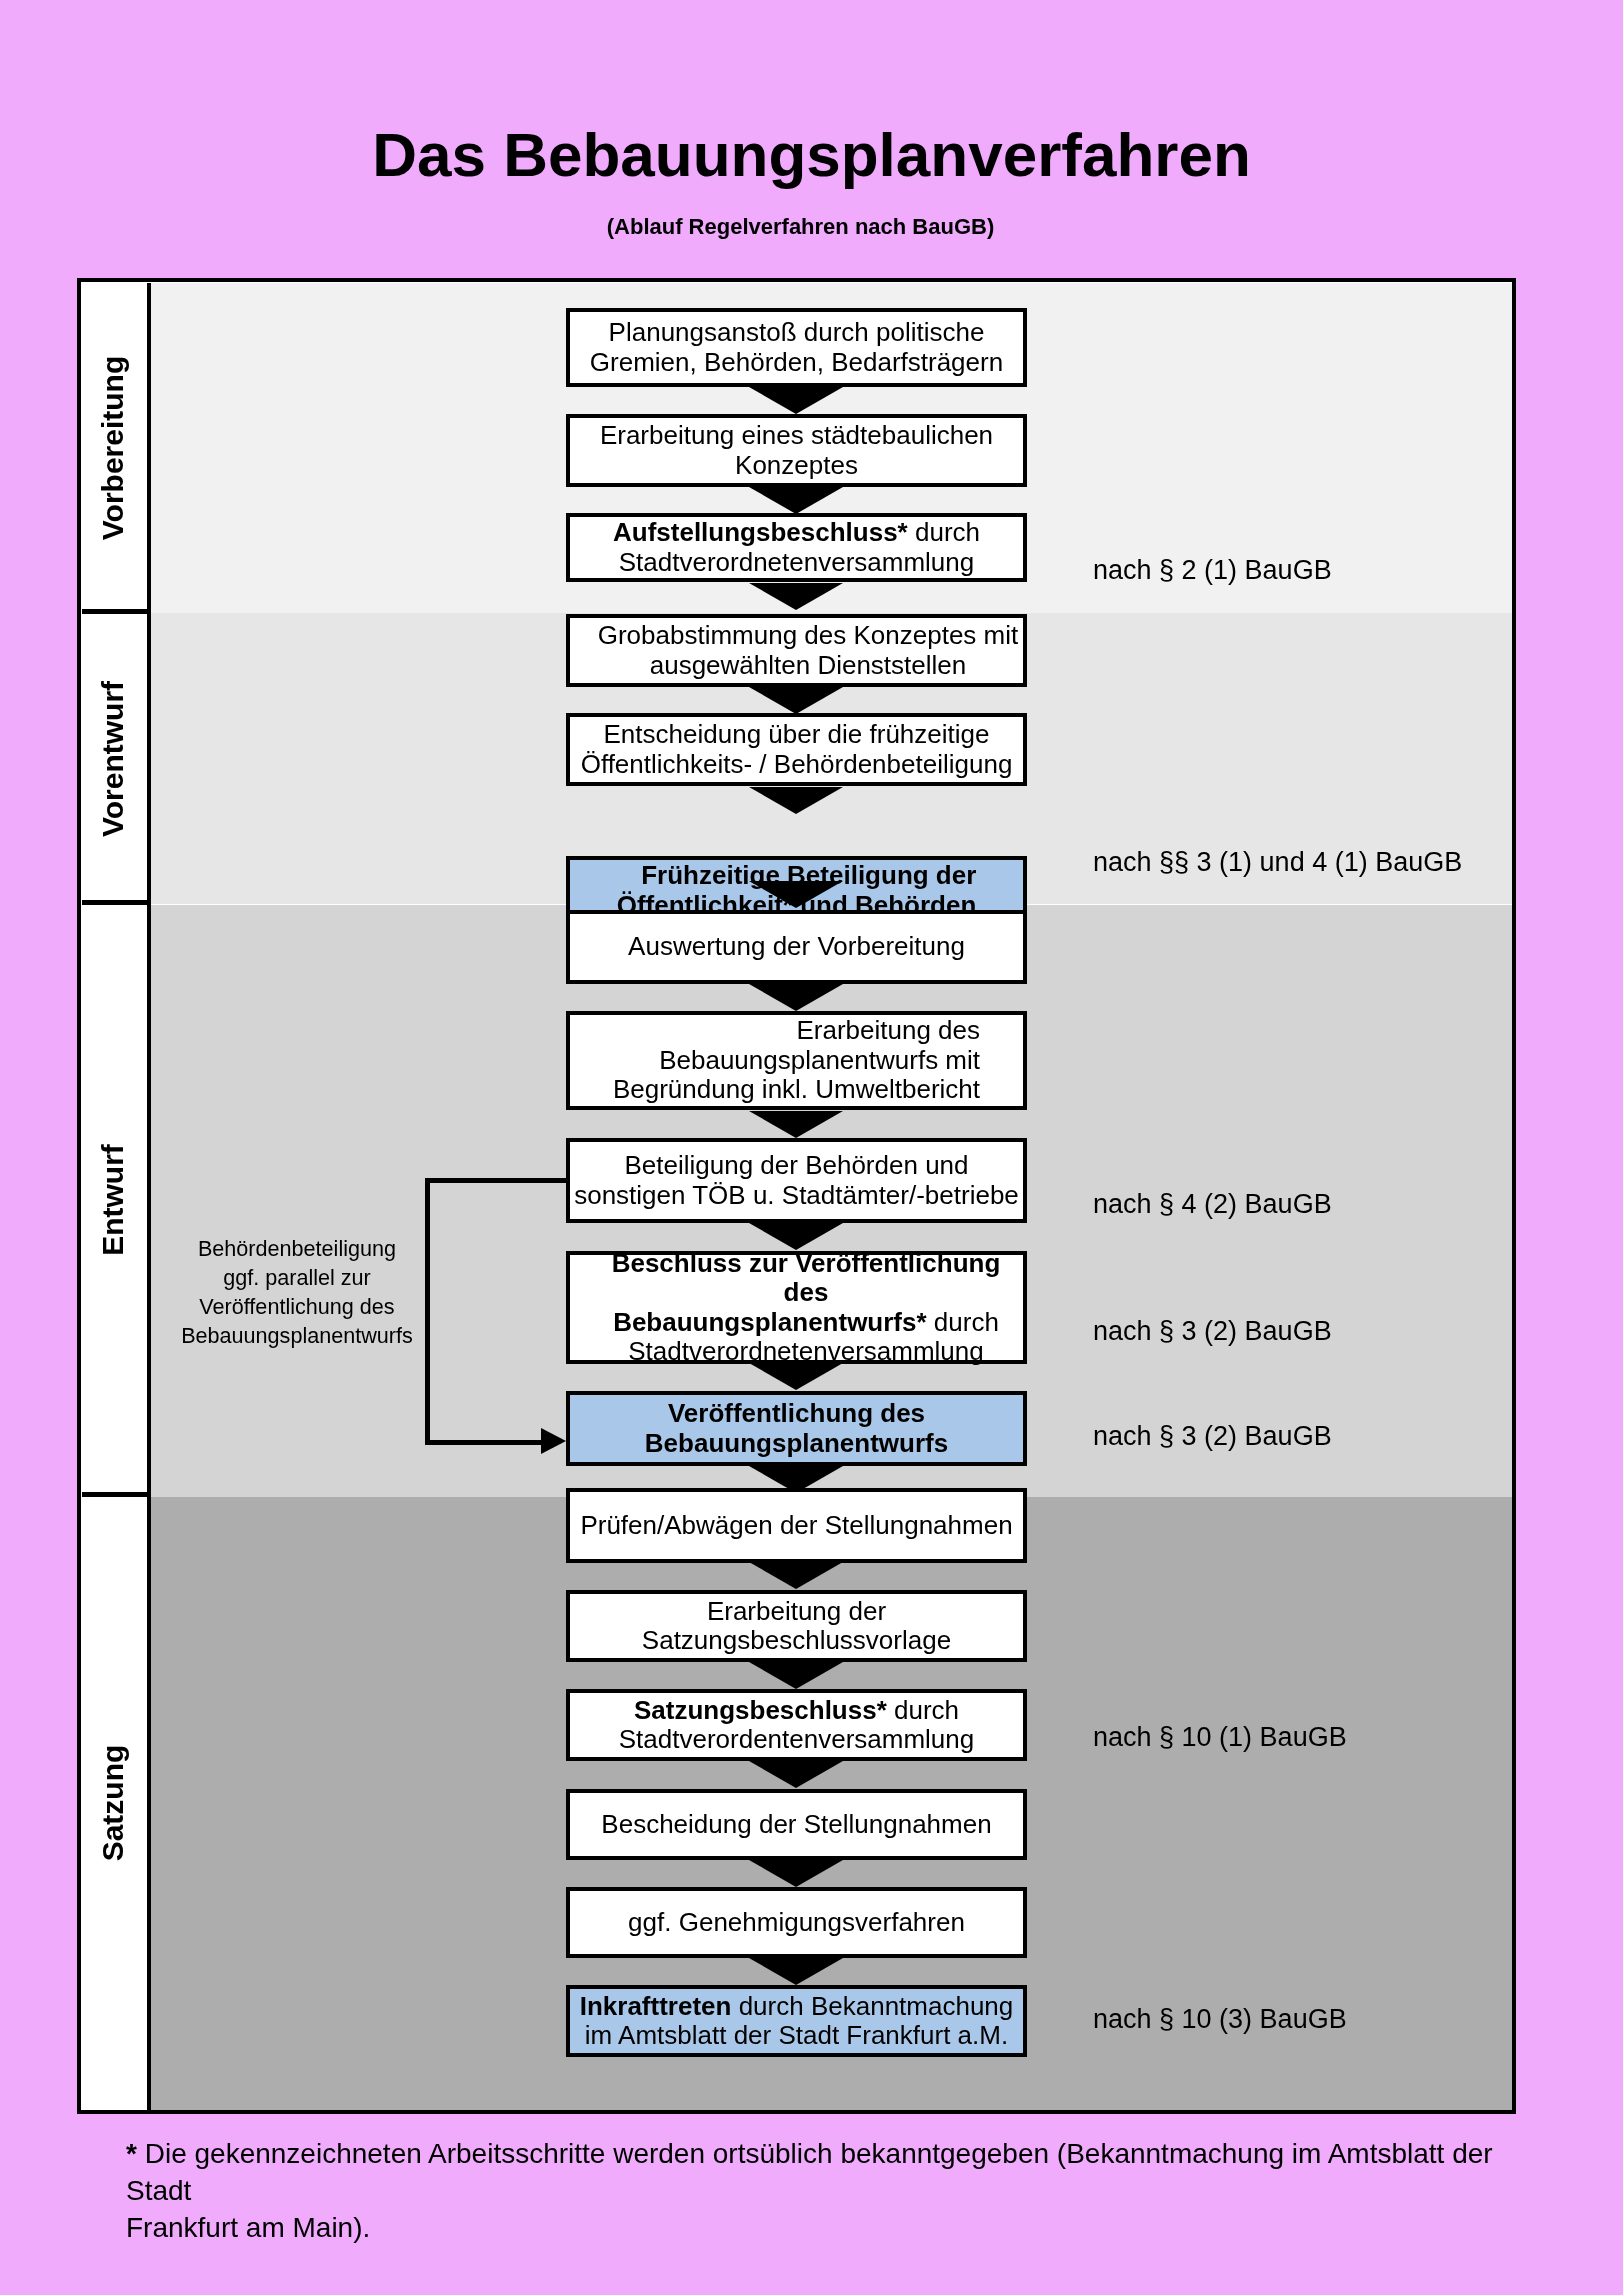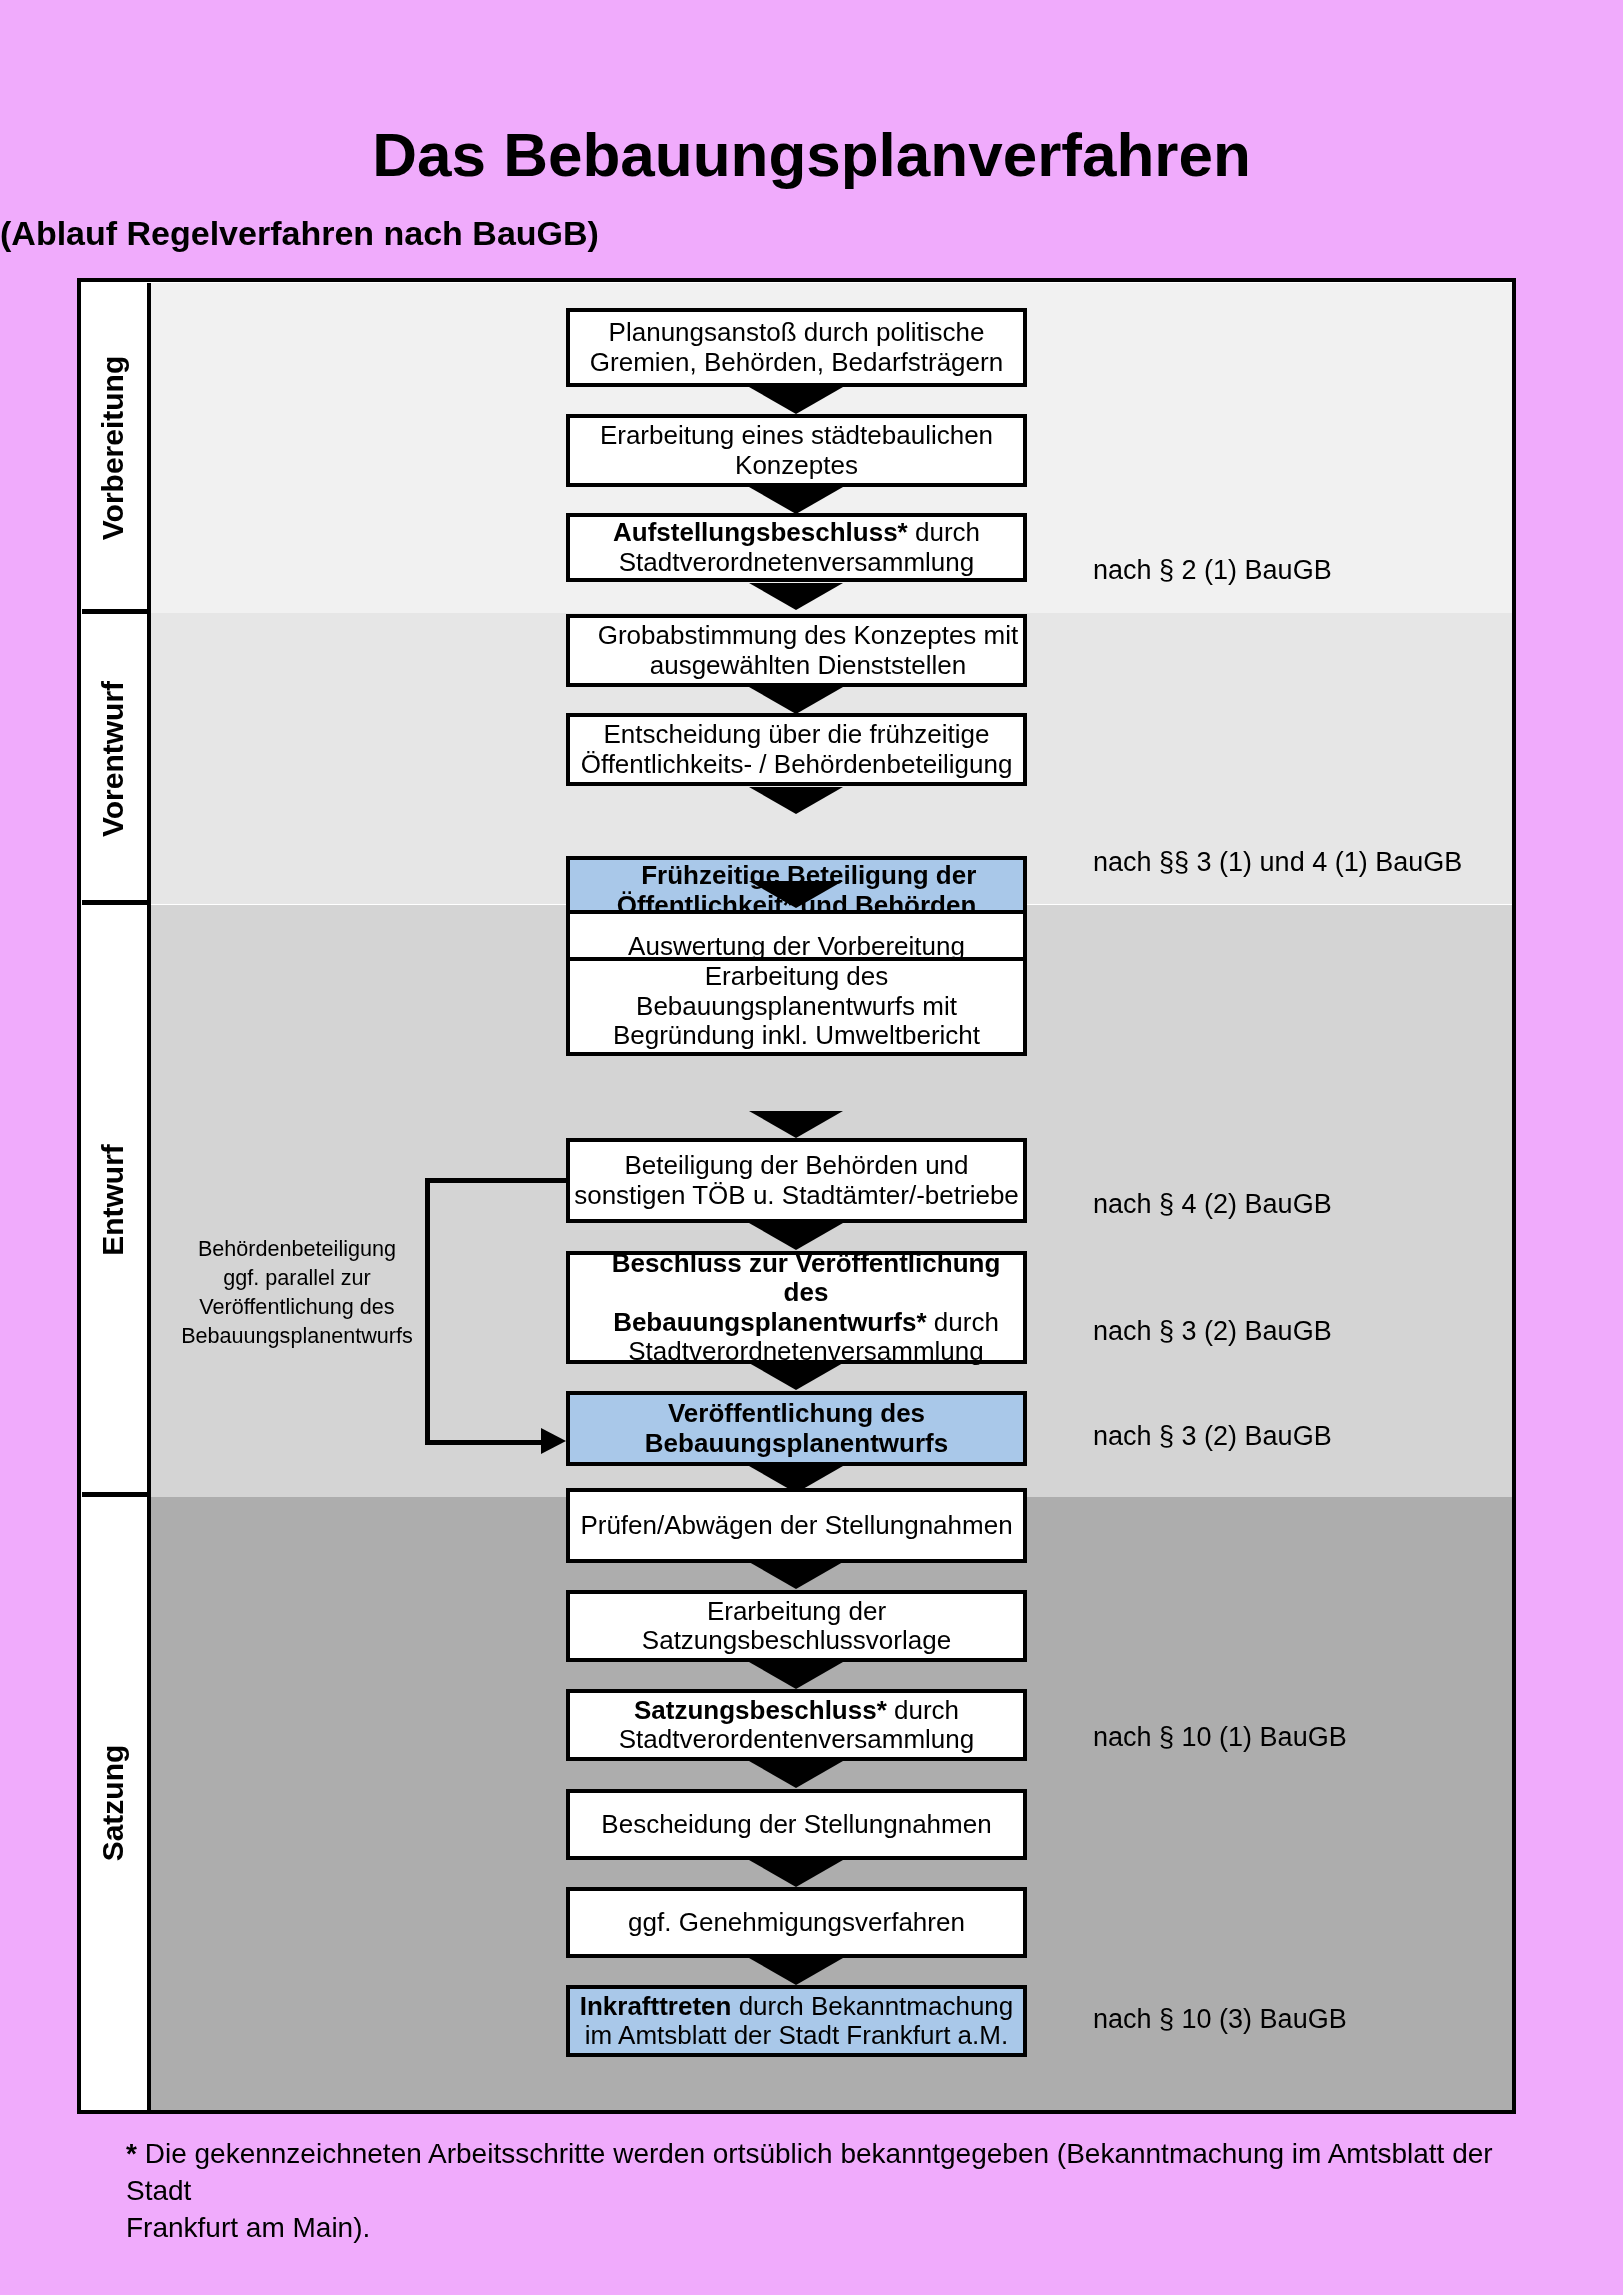--- a/index.html
+++ b/index.html
@@ -10,21 +10,21 @@
     font-family:"Liberation Sans","DejaVu Sans",sans-serif;
     color:#000;
     overflow:hidden;
   }
   .title{
     position:absolute;left:0;top:119px;width:1623px;
     text-align:center;font-size:62px;font-weight:bold;letter-spacing:0px;
   }
   .subtitle{
     position:absolute;left:0;top:214px;width:1601px;
-    text-align:left;font-size:34px;font-weight:bold;
+    text-align:center;font-size:22px;font-weight:bold;
   }
   .frame{
     position:absolute;left:77px;top:278px;width:1439px;height:1836px;
     border:4.6px solid #000;box-sizing:border-box;background:#fff;
   }
   .band{position:absolute;left:151px;width:1361px;}
   .label-col{
     position:absolute;left:82px;top:283px;width:69px;height:1827px;
     background:#fff;border-right:4.6px solid #000;box-sizing:border-box;
   }
@@ -107,21 +107,21 @@
 ausgewählten Dienststellen</span></div></div>
       <div class="arrow-down" style="top: 687px;"></div>
       <div class="step" style="top: 713px; height: 73px;"><div><span>Entscheidung über die frühzeitige
 Öffentlichkeits- / Behördenbeteiligung</span></div></div>
       <div class="arrow-down" style="top: 787px;"></div>
       <div class="step hl" style="top: 856px; height: 69px; background: rgb(169, 200, 233); text-align: right;"><div><b>Frühzeitige Beteiligung der
 Öffentlichkeit* und Behörden</b></div></div>
       <div class="arrow-down" style="top: 881px;"></div>
       <div class="step" style="top: 910px; height: 74px;"><div><span>Auswertung der Vorbereitung</span></div></div>
       <div class="arrow-down" style="top: 984px;"></div>
-      <div class="step" style="top: 957px; height: 99px;"><div><span>Erarbeitung des
+      <div class="step" style="top: 1011px; height: 99px; text-align: right;"><div><span>Erarbeitung des
 Bebauungsplanentwurfs mit
 Begründung inkl. Umweltbericht</span></div></div>
       <div class="arrow-down" style="top: 1111px;"></div>
       <div class="step" style="top: 1138px; height: 85px;"><div><span>Beteiligung der Behörden und
 sonstigen TÖB u. Stadtämter/-betriebe</span></div></div>
       <div class="arrow-down" style="top: 1223px;"></div>
       <div class="step" style="top: 1251px; height: 113px; padding-left: 19px;"><div><b>Beschluss zur Veröffentlichung des
 Bebauungsplanentwurfs*</b><span> durch
 Stadtverordnetenversammlung</span></div></div>
       <div class="arrow-down" style="top: 1363px;"></div>

